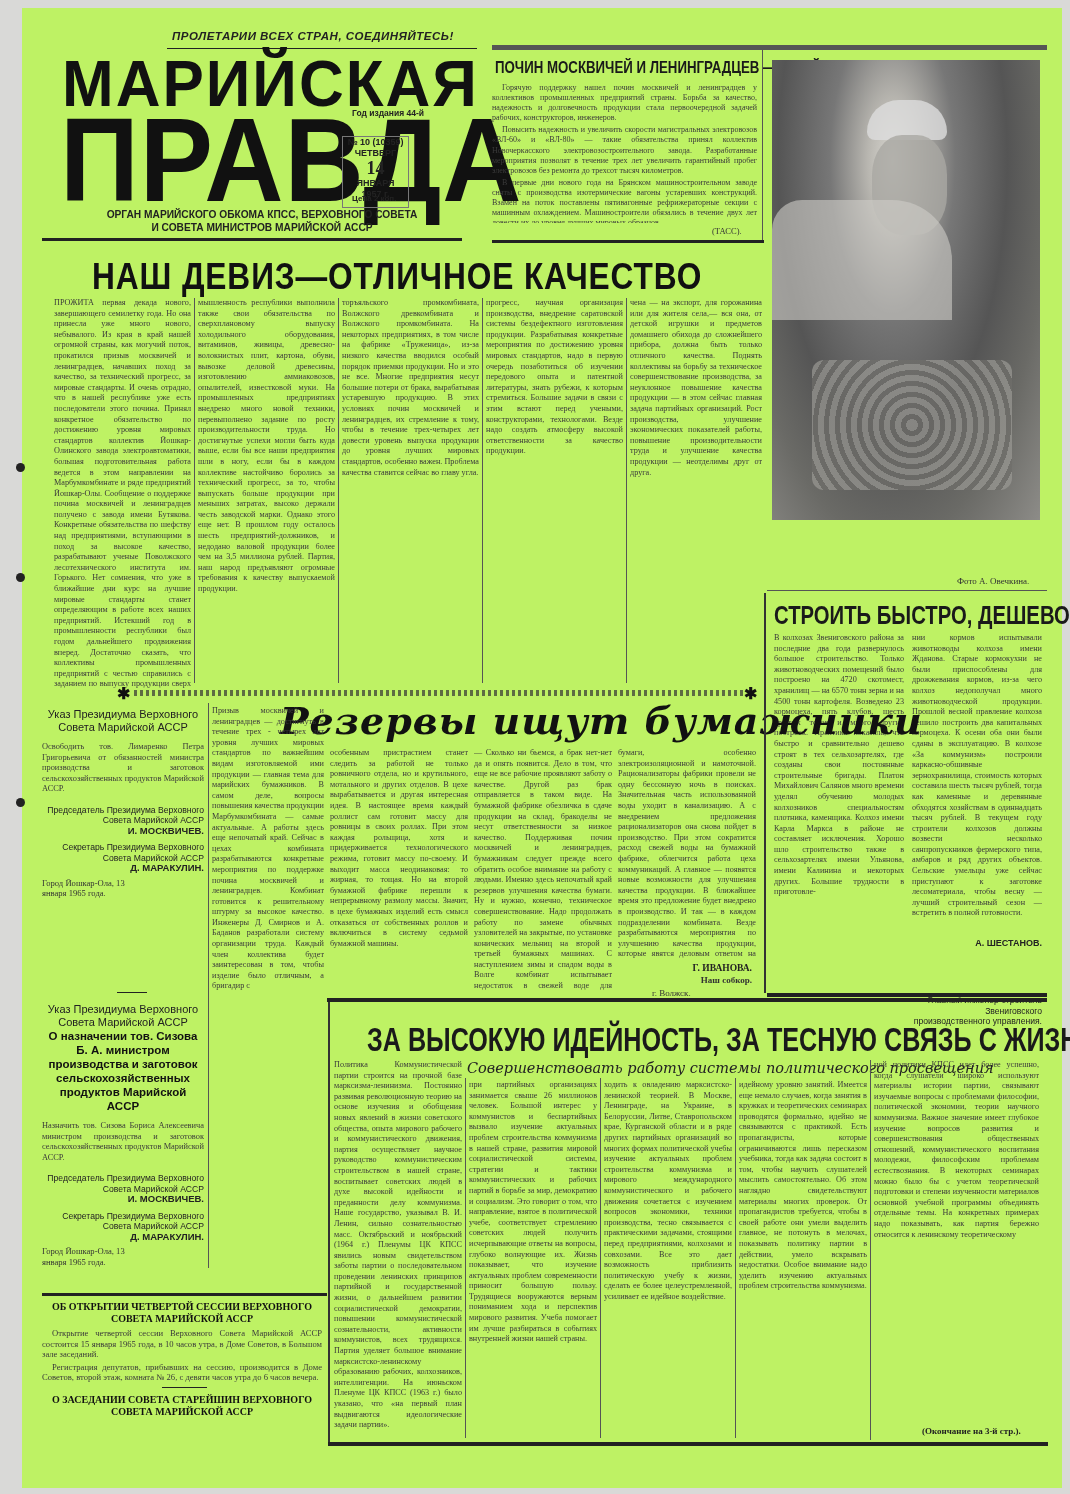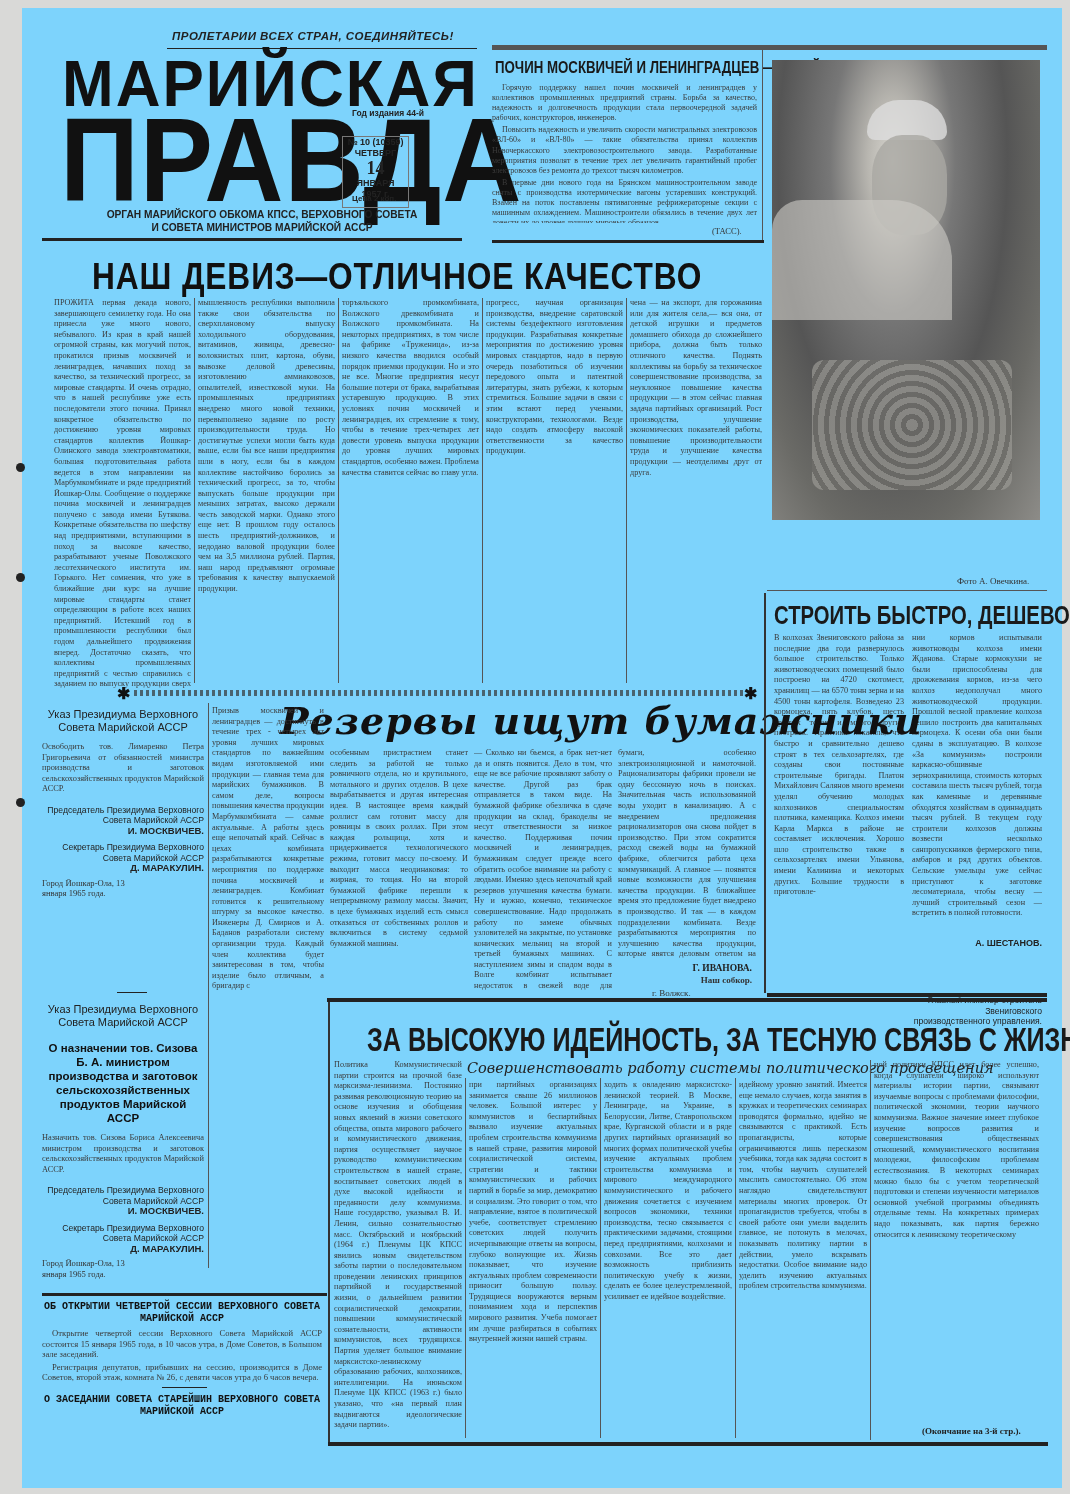--- a/index.html
+++ b/index.html
@@ -1,17 +1,17 @@
 <!DOCTYPE html>
 <html><head>
 <meta charset="utf-8">
 <style>
   html,body{margin:0;padding:0;}
   body{width:1070px;height:1494px;background:#d9d9d7;position:relative;overflow:hidden;font-family:"Liberation Serif",serif;color:#1a1a1a;}
-  .page{position:absolute;left:22px;top:8px;width:1040px;height:1480px;background:#7dd3fc;}
+  .page{position:absolute;left:22px;top:8px;width:1040px;height:1480px;background:#bef264;}
   .abs{position:absolute;}
   .col{position:absolute;font-size:8.2px;line-height:10.6px;text-align:justify;color:#3a3a3a;overflow:hidden;font-family:"Liberation Serif",serif;}
   .col p{margin:0 0 2px 0;text-indent:10px;}
   .rule{position:absolute;background:#222;}
   .vrule{position:absolute;width:1px;background:#555;}
   .motto{font-family:"Liberation Sans",sans-serif;font-style:italic;font-weight:bold;font-size:11.5px;letter-spacing:0.5px;color:#222;}
   .mast1{font-family:"Liberation Sans",sans-serif;font-weight:bold;font-size:62px;letter-spacing:2px;color:#111;line-height:60px;transform:scaleY(1.05);}
   .mast2{font-family:"Liberation Sans",sans-serif;font-weight:bold;font-size:118px;letter-spacing:1px;color:#111;line-height:100px;transform:scaleX(0.93);transform-origin:left;}
   .organ{font-family:"Liberation Sans",sans-serif;font-weight:bold;font-size:10.2px;text-align:center;color:#222;line-height:13px;}
   .datebox{border:1px solid #777;text-align:center;font-family:"Liberation Sans",sans-serif;font-weight:bold;font-size:9px;color:#222;line-height:11px;}
@@ -21,21 +21,21 @@
   .ukaz-t{font-family:"Liberation Serif",serif;font-weight:bold;font-size:12px;text-align:center;line-height:14.5px;color:#111;}
   .ukaz-t2{font-family:"Liberation Sans",sans-serif;font-weight:bold;font-size:11.5px;text-align:center;line-height:14px;color:#111;}
   .sig{font-family:"Liberation Sans",sans-serif;font-size:8.6px;text-align:right;line-height:10.5px;color:#222;}
   .sig b{font-size:9.5px;}
   .photo{background:radial-gradient(ellipse at 45% 22%,#d8d6d0 0,#b8b6b0 12%,#777 30%,#555 55%,#6a6a66 75%,#8d8c88 100%);}
   .caption{font-style:italic;font-size:9.5px;line-height:11.5px;color:#333;text-align:justify;}
   .script{font-family:"DejaVu Serif",serif;font-style:italic;font-weight:bold;font-size:38px;color:#111;letter-spacing:1px;white-space:nowrap;}
   .subital{font-family:"DejaVu Serif",serif;font-style:italic;font-size:14.5px;color:#222;white-space:nowrap;}
   .wavy{height:6px;background:repeating-linear-gradient(90deg,#333 0 3px,transparent 3px 6px);opacity:.7;}
   .star{font-size:16px;font-weight:bold;color:#111;}
-  .small-h{font-family:Liberation Mono, monospace;font-weight:bold;font-size:10px;text-align:center;line-height:12px;color:#111;}
+  .small-h{font-family:Liberation Serif, serif;font-weight:bold;font-size:10px;text-align:center;line-height:12px;color:#111;}
   .hole{position:absolute;width:9px;height:9px;border-radius:50%;background:#222;}
 </style>
 </head>
 <body>
 
 <div class="page">
 
   <div class="hole" style="left:-6px;top:455px;"></div>
   <div class="hole" style="left:-6px;top:565px;"></div>
   <div class="hole" style="left:-6px;top:790px;"></div>
@@ -125,21 +125,21 @@
     <div class="sig" style="margin-top:6px;">
       <div>Секретарь Президиума Верховного Совета Марийской АССР</div>
       <b>Д. МАРАКУЛИН.</b>
     </div>
     <div style="margin-top:4px;font-size:8.6px;width:85px;line-height:10.5px;color:#333;">Город Йошкар-Ола, 13 января 1965 года.</div>
   </div>
   <div class="rule" style="left:95px;top:984px;width:30px;height:1px;"></div>
 
   <div class="abs" style="left:20px;top:995px;width:162px;">
     <div class="ukaz-h">Указ Президиума Верховного Совета Марийской АССР</div>
-    <div class="ukaz-t2" style="margin-top:12px;">О назначении тов. Сизова Б. А. министром производства и заготовок сельскохозяйственных продуктов Марийской АССР</div>
+    <div class="ukaz-t2" style="margin-top:0;">О назначении тов. Сизова Б. А. министром производства и заготовок сельскохозяйственных продуктов Марийской АССР</div>
     <div class="col" style="position:static;margin-top:8px;font-size:8.4px;">Назначить тов. Сизова Бориса Алексеевича министром производства и заготовок сельскохозяйственных продуктов Марийской АССР.</div>
     <div class="sig" style="margin-top:10px;">
       <div>Председатель Президиума Верховного Совета Марийской АССР</div>
       <b>И. МОСКВИЧЕВ.</b>
     </div>
     <div class="sig" style="margin-top:6px;">
       <div>Секретарь Президиума Верховного Совета Марийской АССР</div>
       <b>Д. МАРАКУЛИН.</b>
     </div>
     <div style="margin-top:4px;font-size:8.6px;width:85px;line-height:10.5px;color:#333;">Город Йошкар-Ола, 13 января 1965 года.</div>

